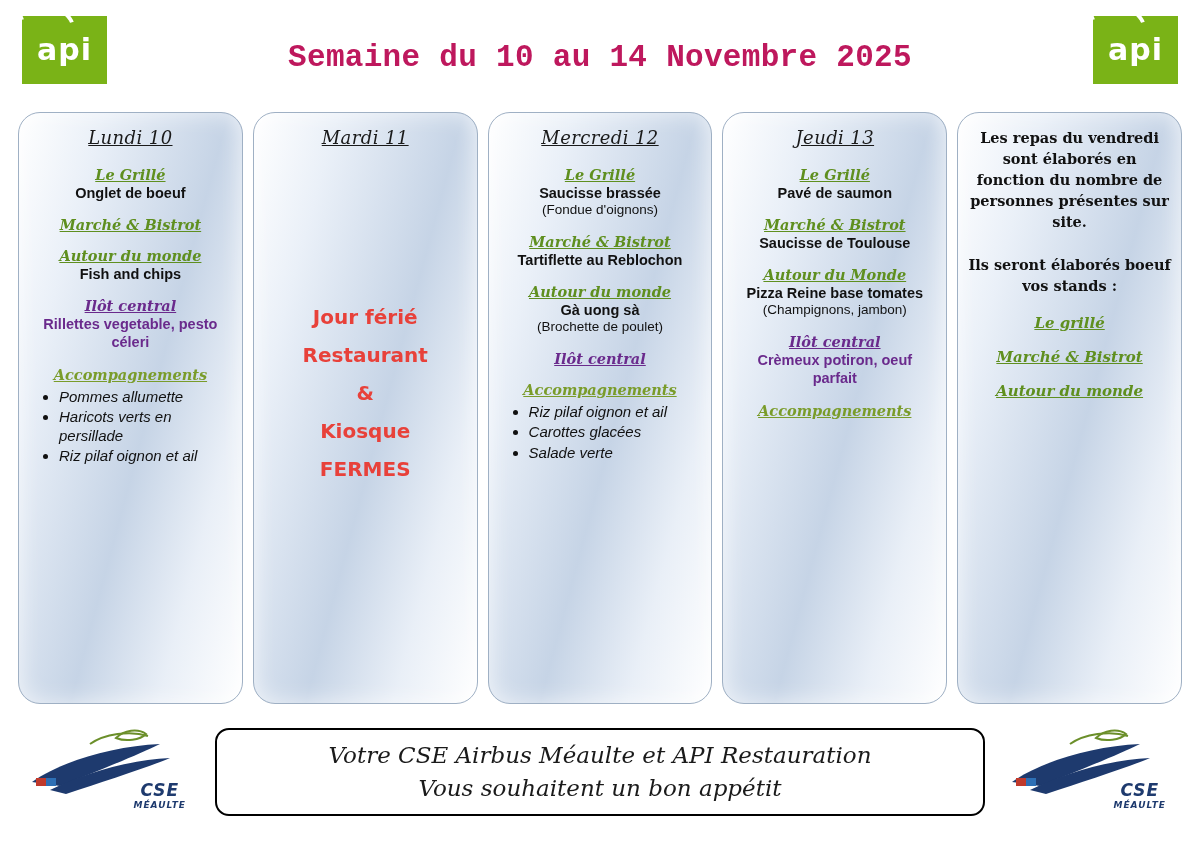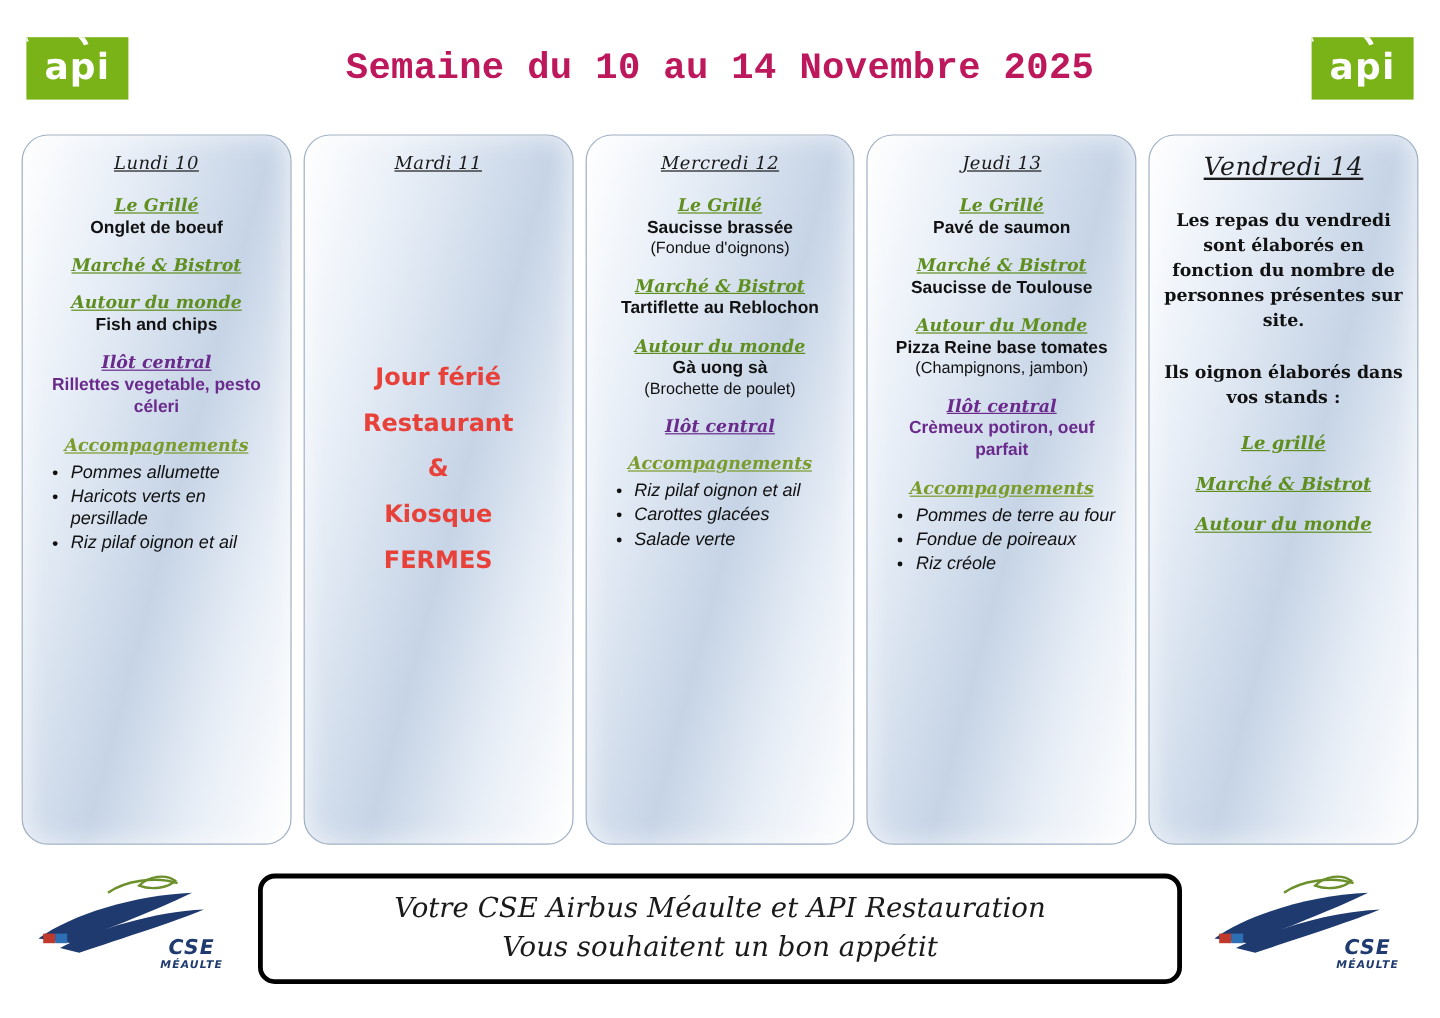--- a/index.html
+++ b/index.html
@@ -15,23 +15,23 @@
     overflow: hidden;
   }
 
   
   .header {
     position: relative;
     height: 100px;
   }
   .logo {
     position: absolute;
-    top: 31px;
+    top: 16px;
     width: 85px;
-    height: 52px;
+    height: 68px;
     background: #7ab317;
     display: flex;
     align-items: center;
     justify-content: center;
     overflow: hidden;
   }
   .logo-left { left: 22px; }
   .logo-right { right: 22px; }
   .logo-text {
     color: #ffffff;
@@ -83,21 +83,21 @@
     background: linear-gradient(105deg, #ffffff 0%, #eaf0f8 22%, #c6d4e6 55%, #e9eff7 78%, #ffffff 100%);
     box-shadow: inset 0 0 22px rgba(255,255,255,0.65);
     padding: 14px 10px 10px;
     box-sizing: border-box;
     text-align: center;
     position: relative;
   }
   .day-name {
     font-family: "DejaVu Serif", serif;
     font-style: italic;
-    font-size: 15px;
+    font-size: 18px;
     color: #1a1a1a;
     text-decoration: underline;
     margin-bottom: 18px;
     letter-spacing: 0.4px;
   }
   .day-name.vendredi {
     font-size: 21px;
     margin-bottom: 22px;
   }
 
@@ -185,21 +185,21 @@
     right: 0;
     bottom: 18px;
     height: 110px;
   }
   .footer-banner {
     position: absolute;
     left: 215px;
     right: 215px;
     top: 8px;
     height: 84px;
-    border: 4px solid #000000;
+    border: 2px solid #000000;
     border-radius: 14px;
     background: #ffffff;
     display: flex;
     flex-direction: column;
     align-items: center;
     justify-content: center;
   }
   .footer-line {
     font-family: "DejaVu Serif", serif;
     font-style: italic;
@@ -344,32 +344,26 @@
       <div class="sec-body small">(Champignons, jambon)</div>
     </div>
 
     <div class="section">
       <div class="sec-title purple">Ilôt central</div>
       <div class="sec-body purple">Crèmeux potiron, oeuf parfait</div>
     </div>
 
     <div class="section">
       <div class="sec-title accomp">Accompagnements</div>
-      <ul class="accomp-list">
-        <li>Pommes de terre au four</li>
-        <li>Fondue de poireaux</li>
-        <li>Riz créole</li>
-      </ul>
     </div>
   </div>
 
   <div class="day-col">
-    <div class="day-name vendredi">Vendredi 14</div>
     <div class="vend-note">Les repas du vendredi sont élaborés en fonction du nombre de personnes présentes sur site.</div>
-    <div class="vend-sub">Ils oignon élaborés dans vos stands :</div>
+    <div class="vend-sub">Ils seront élaborés boeuf vos stands :</div>
     <div class="vend-item">Le grillé</div>
     <div class="vend-item">Marché &amp; Bistrot</div>
     <div class="vend-item">Autour du monde</div>
   </div>
 
 </div>
 
 <div class="footer">
 
   <div class="cse-logo cse-left">

